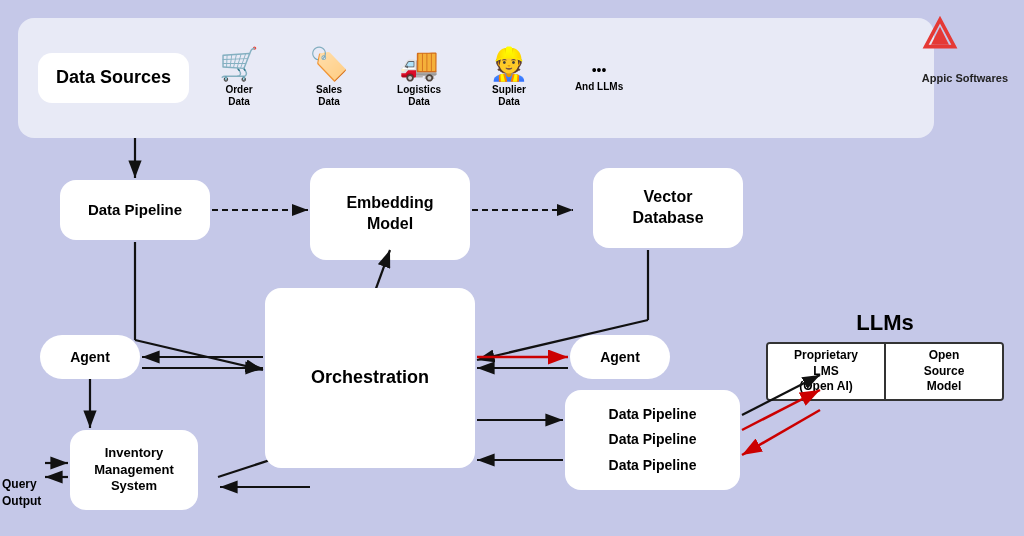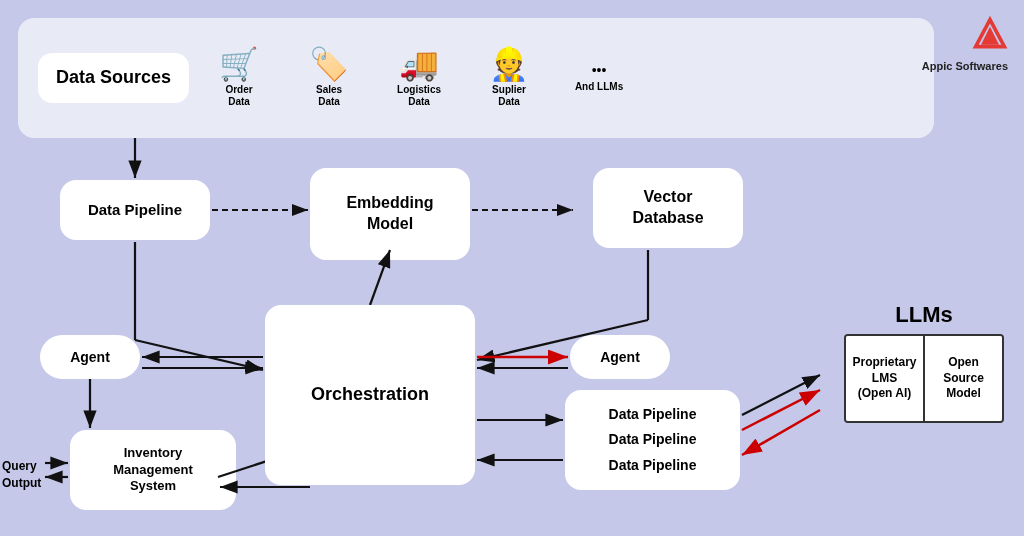--- a/index.html
+++ b/index.html
@@ -99,21 +99,21 @@
       left: 575px;
       top: 168px;
       width: 150px;
       height: 80px;
       font-size: 16px;
       margin-left: 18px;
     }
 
     .box-orchestration {
       left: 265px;
-      top: 305px;
+      top: 288px;
       width: 210px;
       height: 180px;
       font-size: 18px;
       font-weight: 800;
       z-index: 2;
     }
 
     .box-agent-left {
       left: 40px;
       top: 335px;
@@ -130,21 +130,21 @@
       width: 100px;
       height: 44px;
       font-size: 14px;
       font-weight: 600;
       border-radius: 22px;
     }
 
     .box-inventory {
       left: 70px;
       top: 430px;
-      width: 166px;
+      width: 128px;
       height: 80px;
       font-size: 13px;
       font-weight: 700;
       text-align: center;
     }
 
     .box-data-pipelines-right {
       left: 565px;
       top: 390px;
       width: 175px;
@@ -153,81 +153,81 @@
       font-weight: 700;
       line-height: 1.8;
       text-align: center;
       z-index: 2;
     }
 
     
     .llms-section {
       position: absolute;
       right: 20px;
-      top: 302px;
-      width: 160px;
+      top: 310px;
+      width: 238px;
     }
 
     .llms-title {
       font-size: 22px;
       font-weight: 800;
       text-align: center;
       margin-bottom: 6px;
     }
 
     .llms-boxes {
       display: flex;
       border: 2px solid #333;
       border-radius: 4px;
       overflow: hidden;
     }
 
     .llms-box {
       flex: 1;
       background: white;
-      padding: 19px 6px;
+      padding: 4px 6px;
       font-size: 12px;
       font-weight: 600;
       text-align: center;
       line-height: 1.3;
     }
 
     .llms-box:first-child {
       border-right: 2px solid #333;
     }
 
     
     .logo {
       position: absolute;
       top: 16px;
       right: 16px;
       display: flex;
       flex-direction: column;
-      align-items: flex-end;
-      gap: 8px;
+      align-items: flex-start;
+      gap: 20px;
     }
 
     .logo-icon {
       width: 36px;
       height: 36px;
     }
 
     .logo-text {
       font-size: 11px;
       font-weight: 700;
       color: #222;
       text-align: center;
       line-height: 1.2;
     }
 
     
     .query-output {
       position: absolute;
       left: 2px;
-      top: 458px;
+      top: 476px;
       font-size: 12px;
       font-weight: 700;
       line-height: 1.4;
     }
 
     
     .arrows-svg {
       position: absolute;
       top: 0;
       left: 0;

